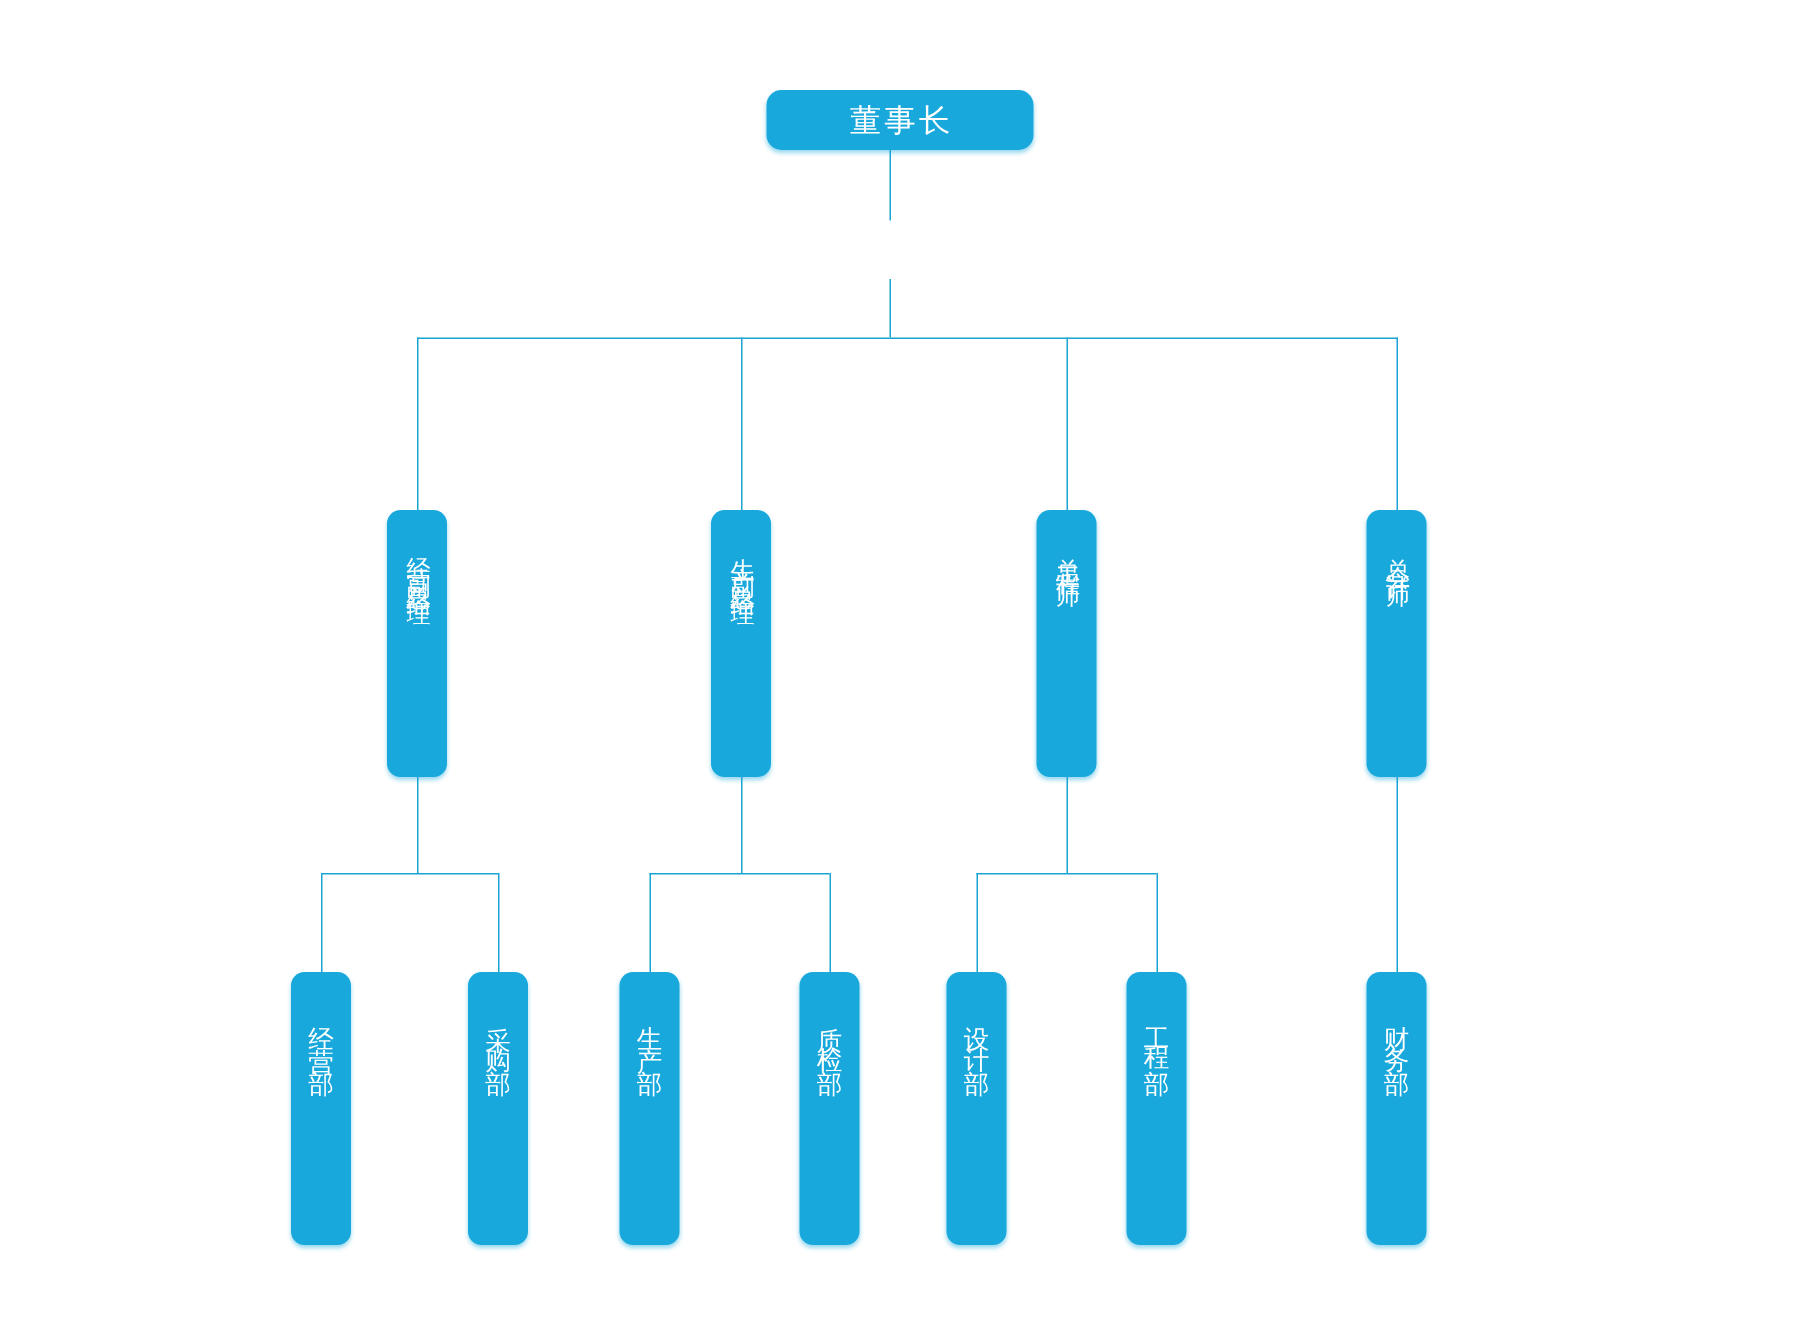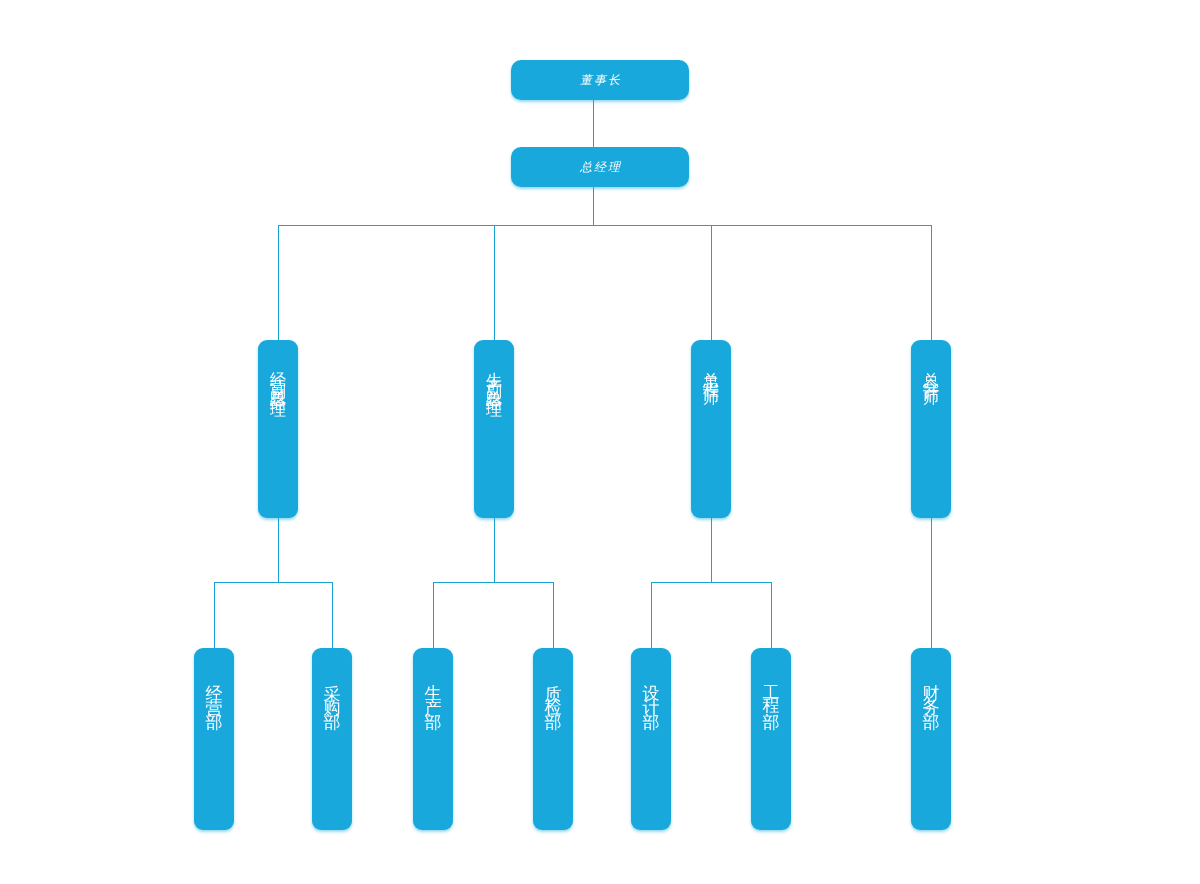--- a/index.html
+++ b/index.html
@@ -32,25 +32,24 @@
   }
   .node.h {
     width: 178px;
     height: 40px;
     border-radius: 10px;
     display: flex;
     align-items: center;
     justify-content: center;
   }
   .node.h .label {
-    font-size: 12px;
+    font-size: 21px;
     letter-spacing: 2px;
     line-height: 1;
     padding-left: 2px; 
-    font-style: italic;
   }
   .node.vbox {
     width: 40px;
     border-radius: 9px;
     display: flex;
     justify-content: center;
     align-items: flex-start;
   }
   .node.vbox .label {
     writing-mode: vertical-lr;
@@ -100,23 +99,20 @@
   <div class="ln h" style="left:651px; top:582px; width:120px"></div>
   <div class="ln v" style="left:651px; top:582px; height:66px"></div>
   <div class="ln v" style="left:771px; top:582px; height:66px"></div>
 
   <div class="ln v" style="left:931px; top:518px; height:130px"></div>
 
   <div class="node h" style="left:511px; top:60px">
     <span class="label">董事长</span>
   </div>
 
-  <div class="node h" style="left:511px; top:147px">
-    <span class="label">总经理</span>
-  </div>
 
   <div class="node vbox exec" style="left:258px">
     <span class="label">经营副总经理</span>
   </div>
   <div class="node vbox exec" style="left:474px">
     <span class="label">生产副总经理</span>
   </div>
   <div class="node vbox exec" style="left:691px">
     <span class="label">总工程师</span>
   </div>

